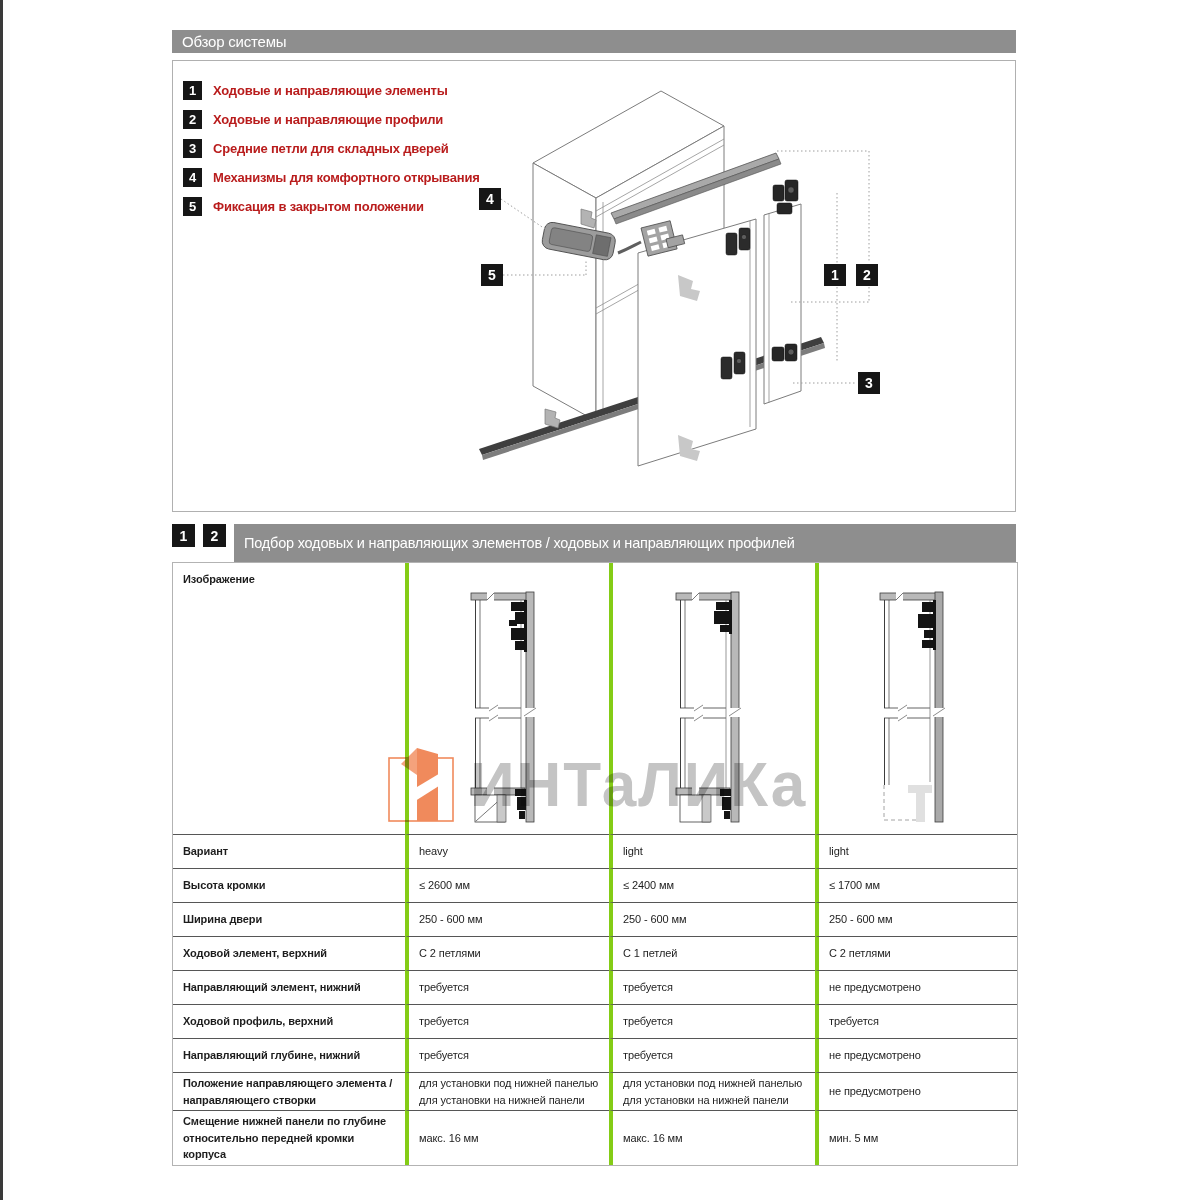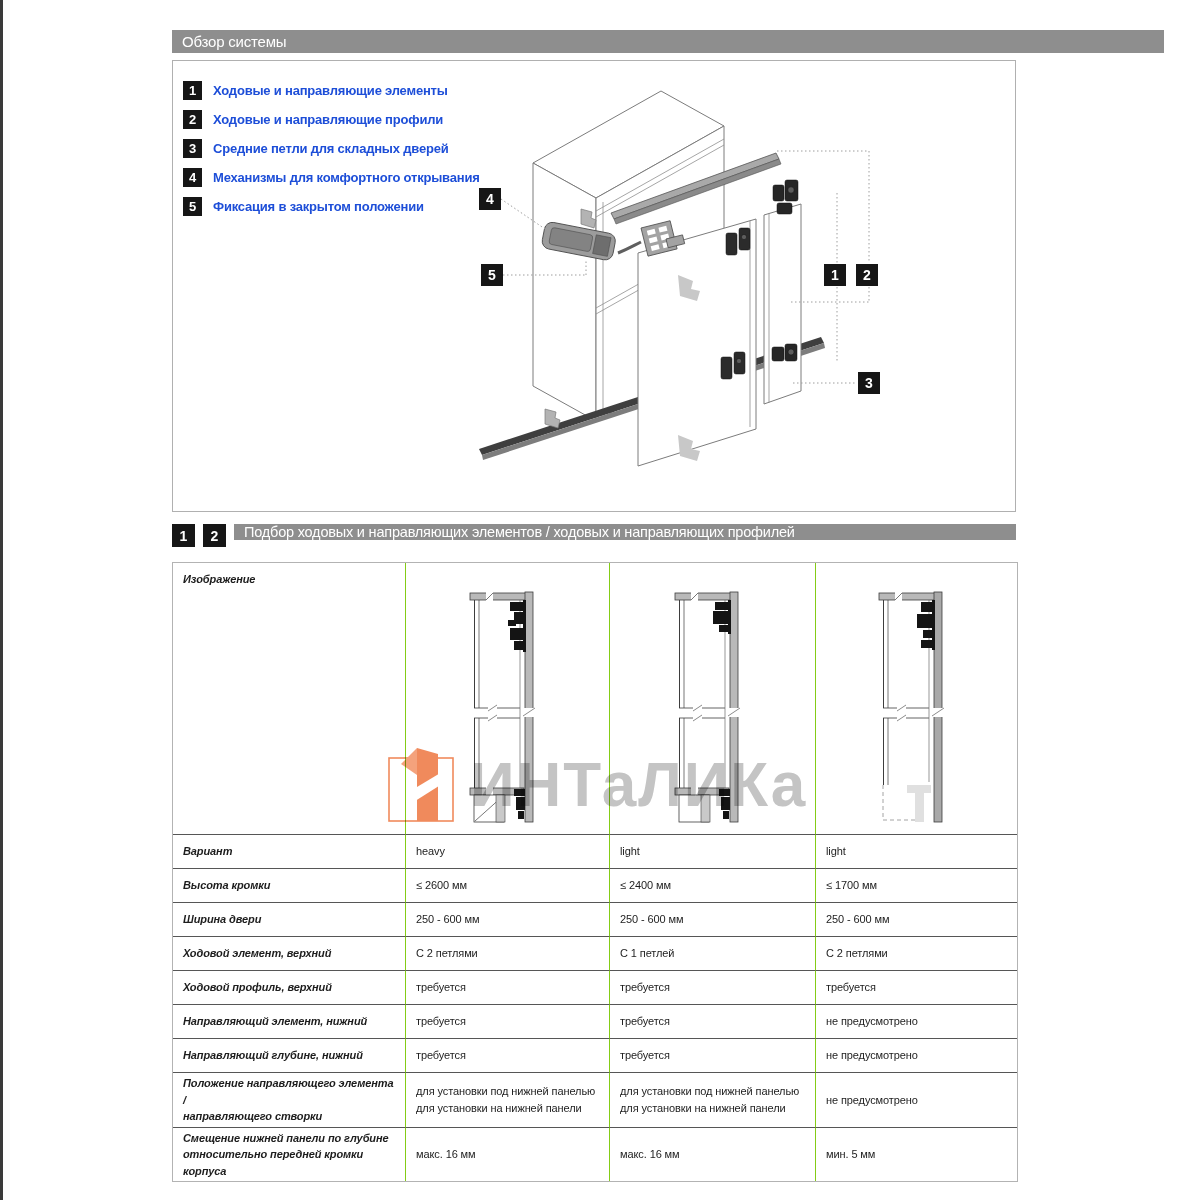--- a/index.html
+++ b/index.html
@@ -3,45 +3,45 @@
 <meta charset="utf-8">
 <style>
   html,body{margin:0;padding:0;background:#ffffff;}
   .page{position:relative;width:1200px;height:1200px;background:#fff;overflow:hidden;
         font-family:"Liberation Sans","DejaVu Sans",sans-serif;color:#1d1d1d;}
   .page-edge{position:absolute;left:0;top:0;width:3px;height:1200px;background:#3a3a3a;}
 
   
   .bar{background:#8e8e8e;color:#fff;display:flex;align-items:center;
        padding-left:10px;box-sizing:border-box;letter-spacing:-0.2px;}
-  .bar1{position:absolute;left:172px;top:30px;width:992px;height:23px;font-size:15px;}
+  .bar1{position:absolute;left:172px;top:30px;width:844px;height:23px;font-size:15px;}
   .hdr2{position:absolute;left:172px;top:524px;width:844px;height:23px;display:flex;align-items:stretch;}
   .hdr2 .badge{width:23px;height:23px;background:#161616;color:#fff;font-weight:bold;font-size:14px;
        display:flex;align-items:center;justify-content:center;margin-right:8px;flex:0 0 auto;}
-  .bar2{flex:1;height:16px;font-size:14.5px;}
+  .bar2{flex:1;height:38px;font-size:14.5px;}
 
   
   .overview-box{position:absolute;left:172px;top:60px;width:844px;height:452px;
         border:1px solid #b0b0b0;box-sizing:border-box;background:#fff;}
   .legend{position:absolute;left:10px;top:20px;margin:0;padding:0;list-style:none;}
   .legend li{display:flex;align-items:center;height:19px;margin-bottom:10px;}
   .legend .num{width:19px;height:19px;background:#161616;color:#fff;font-weight:bold;font-size:13px;
         display:flex;align-items:center;justify-content:center;flex:0 0 auto;}
-  .legend .lbl{margin-left:11px;font-size:13px;font-weight:bold;color:#1d4ed8;letter-spacing:-0.2px;}
+  .legend .lbl{margin-left:11px;font-size:13px;font-weight:bold;color:#b91c1c;letter-spacing:-0.2px;}
   svg.ov{position:absolute;left:0;top:0;}
   svg text{font-family:inherit;}
 
   
   table.spec{position:absolute;left:172px;top:562px;width:844px;border-collapse:separate;border-spacing:0;
         border:1px solid #b3b3b3;table-layout:fixed;font-size:11px;color:#1d1d1d;background:transparent;}
-  table.spec td{border-top:1px solid #565656;border-left:1px solid #84cc16;
+  table.spec td{border-top:1px solid #565656;border-left:4px solid #84cc16;
         padding:2px 10px;vertical-align:middle;white-space:pre-line;line-height:1.5;
         letter-spacing:-0.1px;overflow:hidden;}
   table.spec tr.r-img td{border-top:none;vertical-align:top;}
-  table.spec td.lab{font-weight:bold;border-left:none;font-style:italic;}
+  table.spec td.lab{font-weight:bold;border-left:none;}
   table.spec tr.r-img td.lab{padding-top:8px;}
   table.spec td.img-cell{text-align:center;padding-top:10px;}
   tr.h34{height:34px;} tr.h36{height:36px;} tr.h38{height:38px;margin-top:18px;} tr.r-img{height:250px;}
 
   
   .watermark{position:absolute;left:388px;top:742px;display:flex;align-items:center;
         mix-blend-mode:multiply;pointer-events:none;}
   .wm-text{font-size:62px;color:#c4c4c4;letter-spacing:2px;margin-left:14px;line-height:84px;
         font-weight:bold;transform:scaleY(1.02);}
 </style>
@@ -345,30 +345,30 @@
       <td>250 - 600 мм</td>
       <td>250 - 600 мм</td>
     </tr>
     <tr class="h34">
       <td class="lab">Ходовой элемент, верхний</td>
       <td>С 2 петлями</td>
       <td>С 1 петлей</td>
       <td>С 2 петлями</td>
     </tr>
     <tr class="h34">
+      <td class="lab">Направляющий элемент, нижний</td>
+      <td>требуется</td>
+      <td>требуется</td>
+      <td>не предусмотрено</td>
+    </tr>
+    <tr class="h34">
       <td class="lab">Ходовой профиль, верхний</td>
       <td>требуется</td>
       <td>требуется</td>
       <td>требуется</td>
-    </tr>
-    <tr class="h34">
-      <td class="lab">Направляющий элемент, нижний</td>
-      <td>требуется</td>
-      <td>требуется</td>
-      <td>не предусмотрено</td>
     </tr>
     <tr class="h34">
       <td class="lab">Направляющий глубине, нижний</td>
       <td>требуется</td>
       <td>требуется</td>
       <td>не предусмотрено</td>
     </tr>
     <tr class="h36">
       <td class="lab">Положение направляющего элемента /
 направляющего створки</td>

